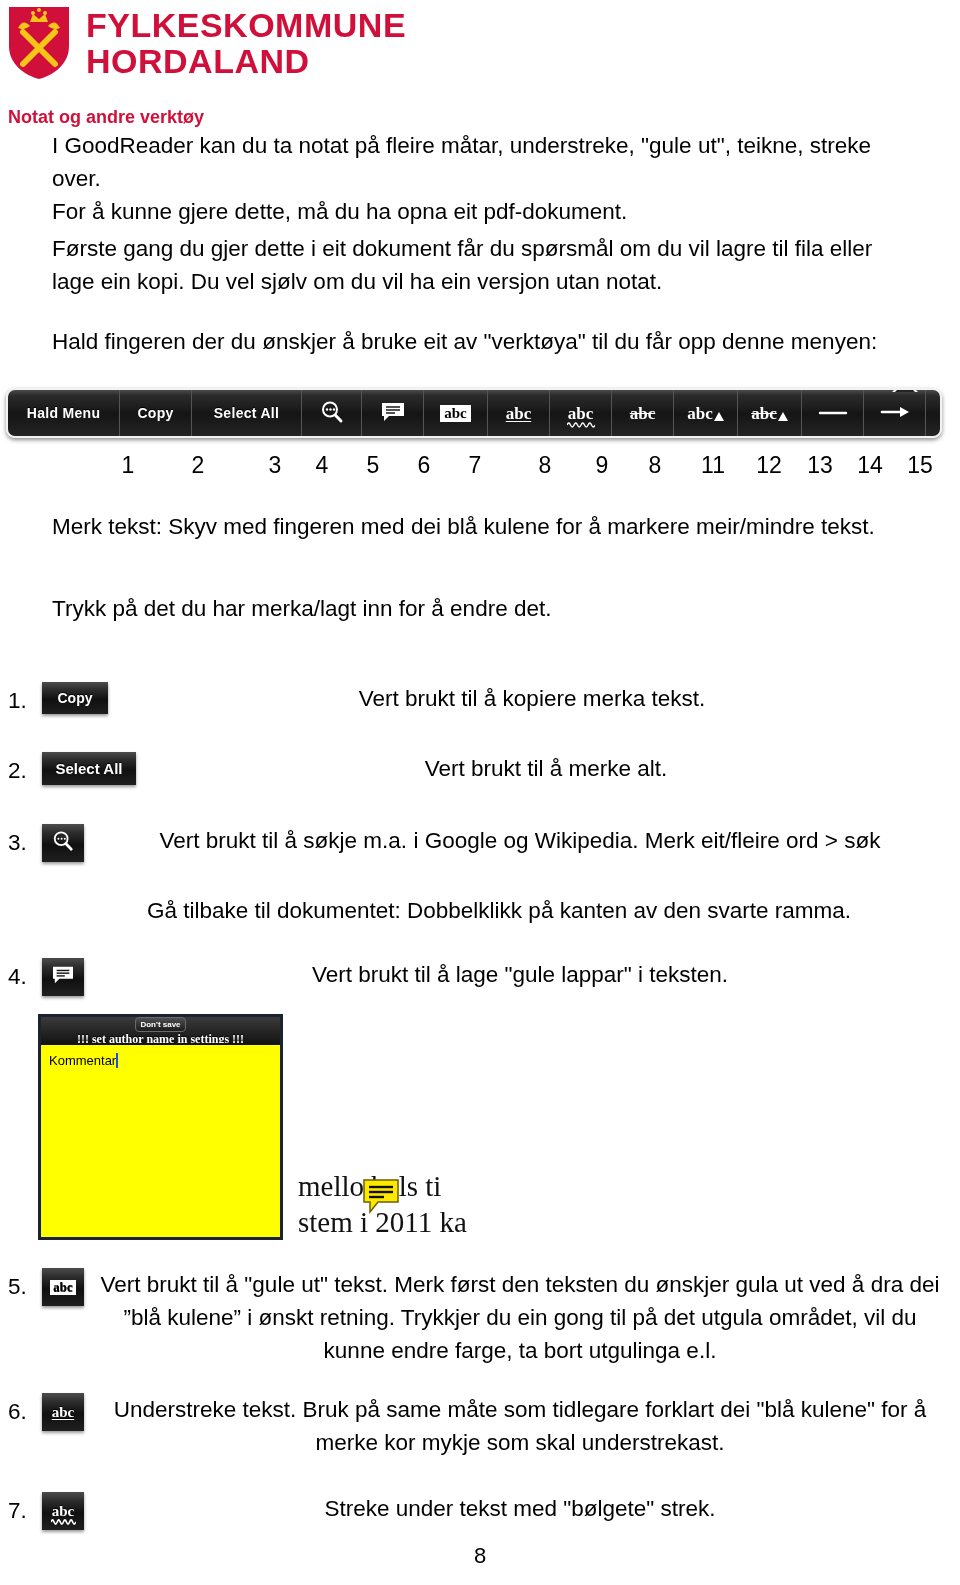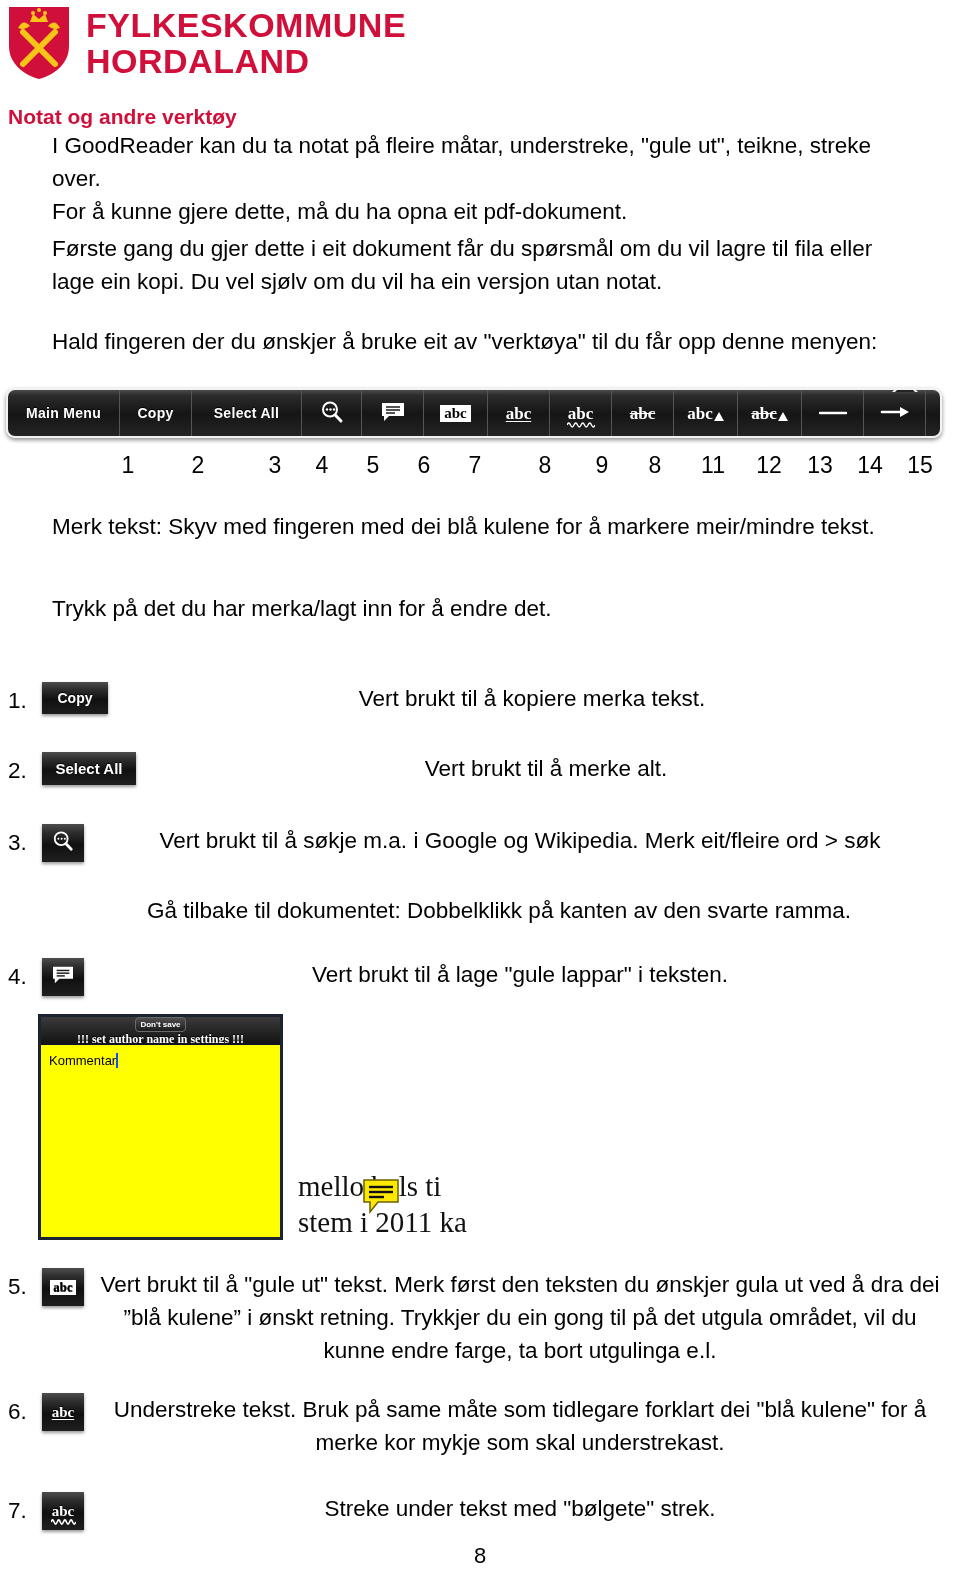--- a/index.html
+++ b/index.html
@@ -40,21 +40,21 @@
   }
   .logo-text div { white-space: nowrap; }
 
   
   .heading {
     position: absolute;
     left: 8px;
     top: 104px;
     color: #D0103A;
     font-weight: bold;
-    font-size: 21px;
+    font-size: 18px;
     line-height: 26px;
   }
   .para {
     position: absolute;
     left: 8px;
     font-size: 22.5px;
     line-height: 33px;
     width: 930px;
     margin-left: 44px;
   }
@@ -338,21 +338,21 @@
   <div>lage ein kopi. Du vel sjølv om du vil ha ein versjon utan notat.</div>
 </div>
 
 <div class="para p3">Hald fingeren der du ønskjer å bruke eit av "verktøya" til du får opp denne menyen:</div>
 
 <div class="toolbar-wrap">
   <div class="ghost-text">in shit mbidi uut nus out</div>
 
   <div class="toolbar">
     <div class="tb-item" style="width:112px">
-      <span class="tb-label">Main Menu</span>
+      <span class="tb-label">Hald Menu</span>
     </div>
     <div class="tb-item" style="width:72px">
       <span class="tb-label">Copy</span>
     </div>
     <div class="tb-item" style="width:110px">
       <span class="tb-label">Select All</span>
     </div>
     <div class="tb-item" style="width:60px">
       <span>
         <svg width="24" height="24" viewBox="0 0 24 24">

